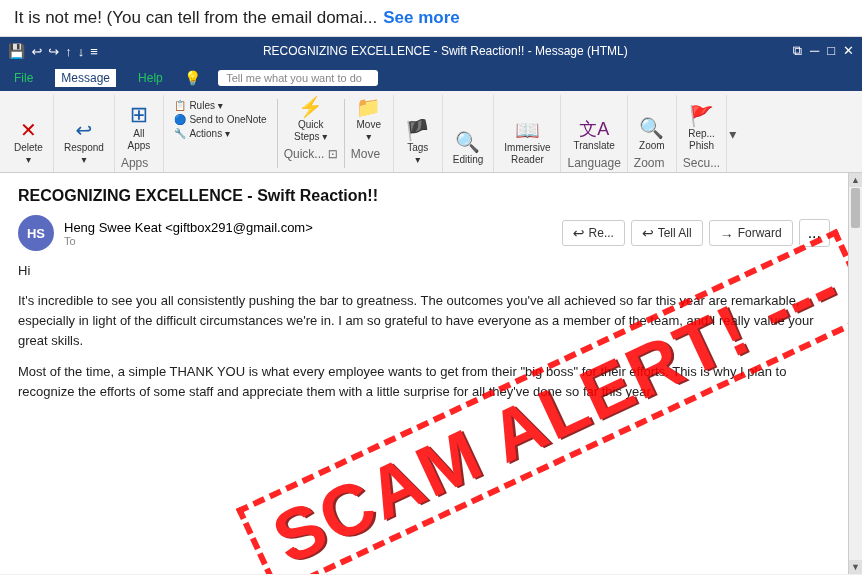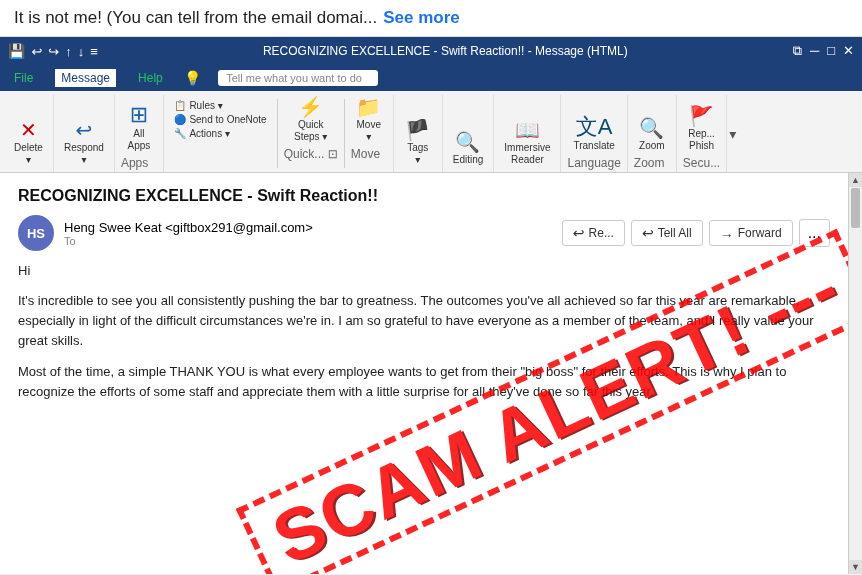--- a/index.html
+++ b/index.html
@@ -399,21 +399,21 @@
         <span class="btn-icon icon-blue">📖</span>
         <span class="btn-label">Immersive<br>Reader</span>
       </div>
     </div>
     <div class="ribbon-group-label"></div>
   </div>
 
   <div class="ribbon-group">
     <div class="ribbon-buttons-row">
       <div class="ribbon-btn">
-        <span class="btn-icon" style="font-size:22px;color:#0c4a6e;">文A</span>
+        <span class="btn-icon" style="font-size:18px;color:#701a75;">文A</span>
         <span class="btn-label">Translate</span>
       </div>
     </div>
     <div class="ribbon-group-label">Language</div>
   </div>
 
   <div class="ribbon-group">
     <div class="ribbon-buttons-row">
       <div class="ribbon-btn">
         <span class="btn-icon icon-blue">🔍</span>

